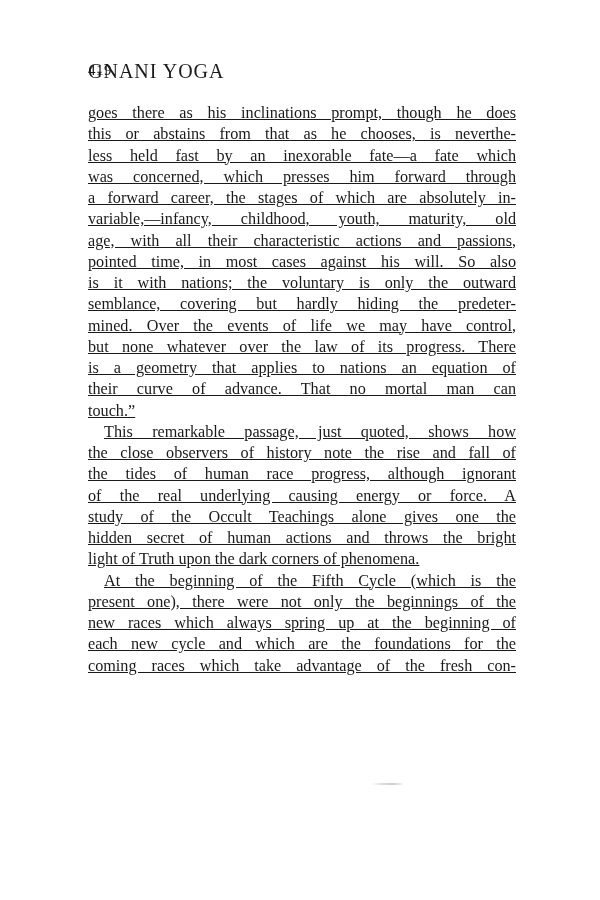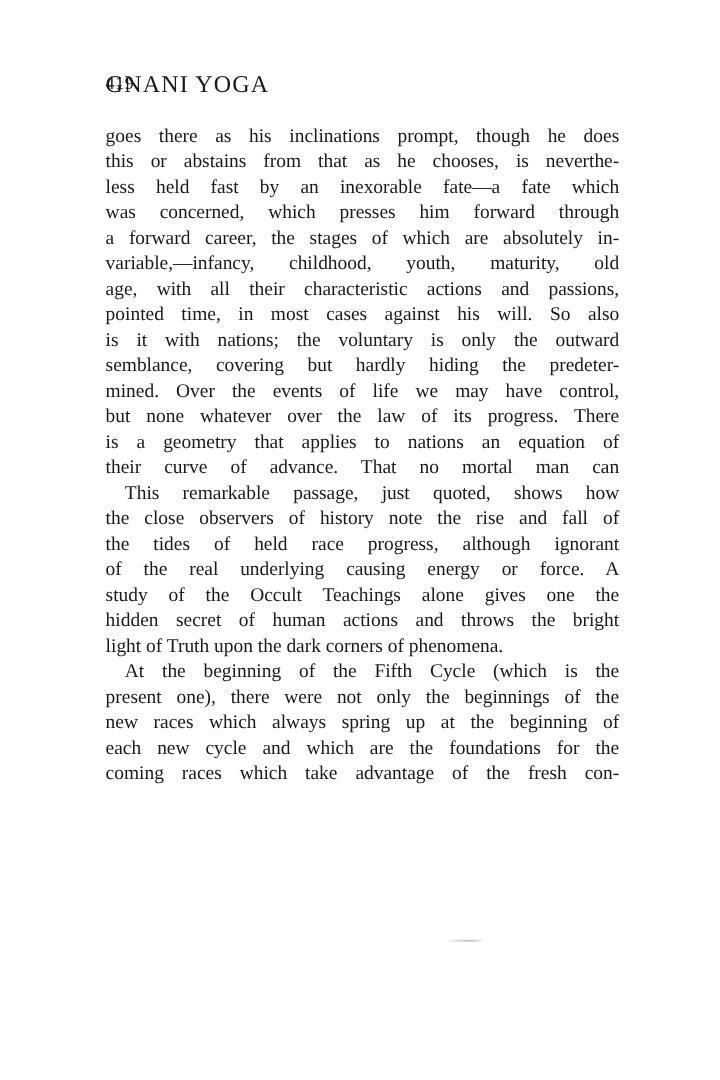--- a/index.html
+++ b/index.html
@@ -39,20 +39,21 @@
       right: 16px;
       top: 0;
       text-align: left;
       font-size: 20px;
       letter-spacing: 1px;
     }
     .body-text {
       margin-top: 19px;
       font-size: 16.2px;
       line-height: 21.25px;
+      text-decoration: underline;
     }
     .line {
       display: block;
       white-space: nowrap;
       text-align: justify;
       text-align-last: justify;
       height: 21.25px;
     }
     .line.last {
       text-align-last: left;
@@ -86,23 +87,24 @@
     <span class="line">a forward career, the stages of which are absolutely in-</span>
     <span class="line">variable,—infancy, childhood, youth, maturity, old</span>
     <span class="line">age, with all their characteristic actions and passions,</span>
     <span class="line">pointed time, in most cases against his will.  So also</span>
     <span class="line">is it with nations; the voluntary is only the outward</span>
     <span class="line">semblance, covering but hardly hiding the predeter-</span>
     <span class="line">mined.  Over the events of life we may have control,</span>
     <span class="line">but none whatever over the law of its progress.  There</span>
     <span class="line">is a geometry that applies to nations an equation of</span>
     <span class="line">their curve of advance.  That no mortal man can</span>
+    <span class="line last">touch.”</span>
     <span class="line indent">This remarkable passage, just quoted, shows how</span>
     <span class="line">the close observers of history note the rise and fall of</span>
-    <span class="line">the tides of held race progress, although ignorant</span>
+    <span class="line">the tides of human race progress, although ignorant</span>
     <span class="line">of the real underlying causing energy or force.  A</span>
     <span class="line">study of the Occult Teachings alone gives one the</span>
     <span class="line">hidden secret of human actions and throws the bright</span>
     <span class="line last">light of Truth upon the dark corners of phenomena.</span>
     <span class="line indent">At the beginning of the Fifth Cycle (which is the</span>
     <span class="line">present one), there were not only the beginnings of the</span>
     <span class="line">new races which always spring up at the beginning of</span>
     <span class="line">each new cycle and which are the foundations for the</span>
     <span class="line">coming races which take advantage of the fresh con-</span>
   </div>

